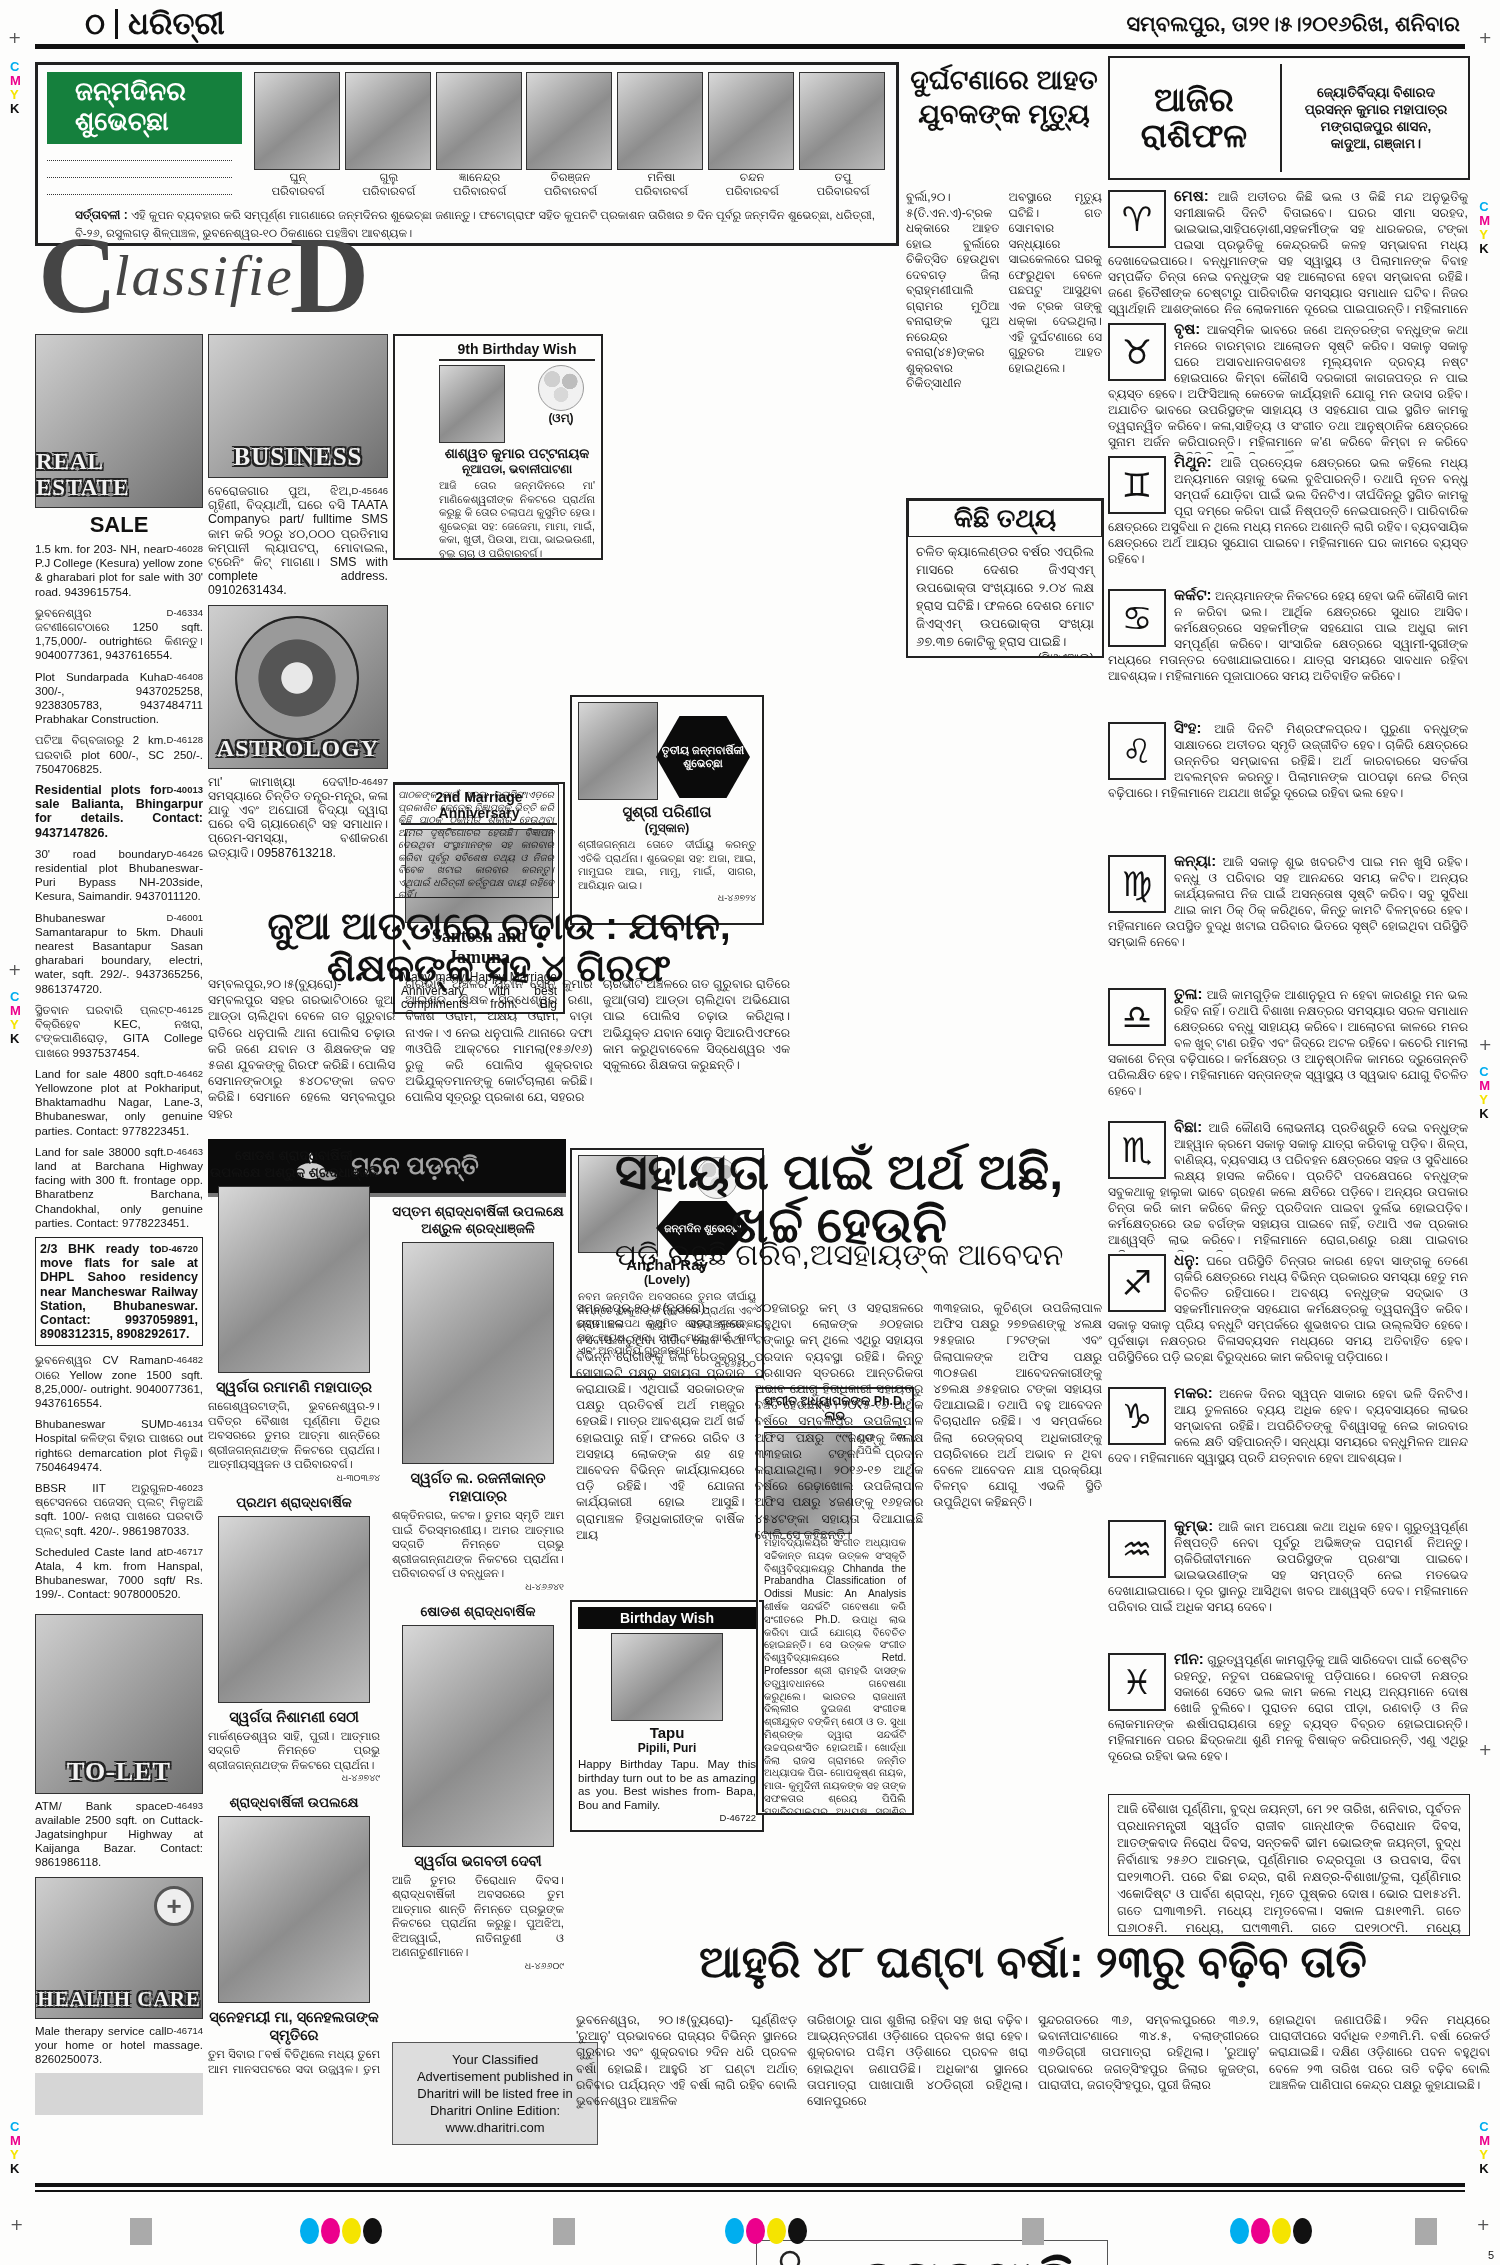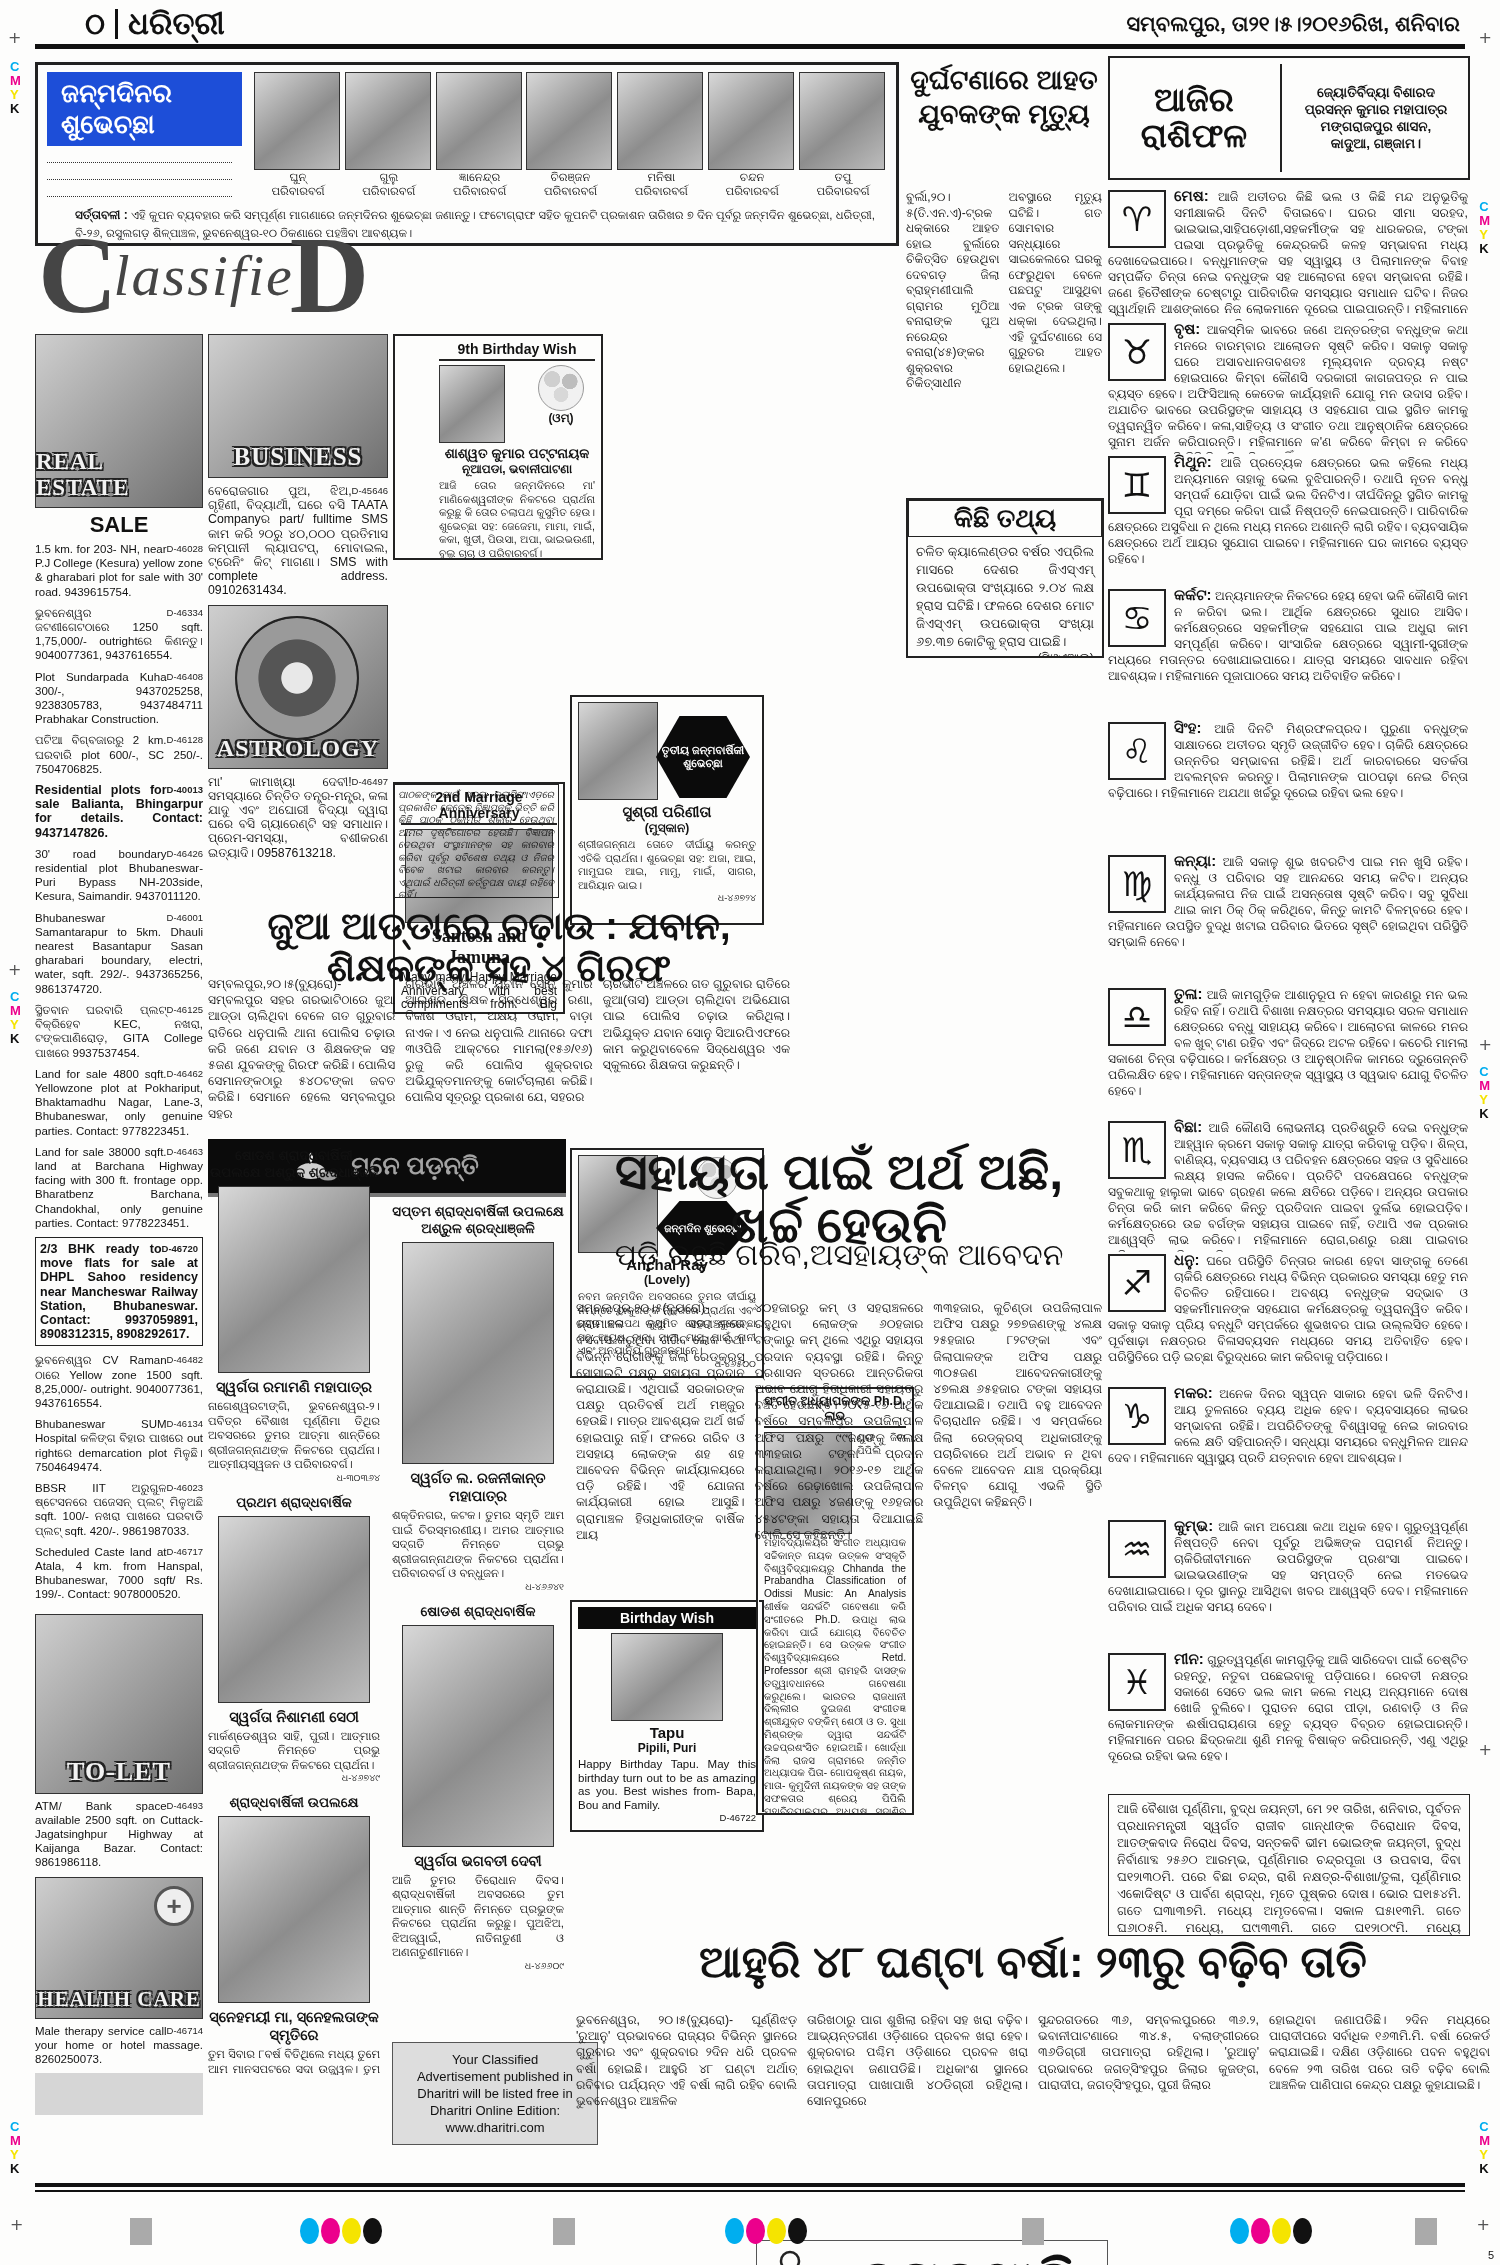--- a/index.html
+++ b/index.html
@@ -15,21 +15,21 @@
   .mast .bar{width:3px;height:30px;background:#111;align-self:center;}
   .mast .mh{font-size:31px;}
   .edate{font-size:21px;font-weight:bold;text-align:right;}
   .toprule{background:#111;height:5px;}
   
   .cmyk{display:flex;flex-direction:column;font:bold 13px "Liberation Sans",sans-serif;line-height:14px;}
   .cmyk .c{color:#00aeef}.cmyk .m{color:#ec008c}.cmyk .y{color:#f5e400}.cmyk .k{color:#111}
   .plus{font:16px "DejaVu Sans",sans-serif;color:#555;}
   
   .coupon{border:2px solid #222;box-shadow:0 0 0 1px #222 inset;padding:8px 10px;display:flex;flex-wrap:wrap;}
-  .ctitle{background:#1d4ed8;color:#fff;font-weight:bold;font-size:26px;padding:6px 14px;}
+  .ctitle{background:#15803d;color:#fff;font-weight:bold;font-size:26px;padding:6px 28px;font-family:Liberation Mono, monospace;}
   .cleft{width:195px;}
   .frow{font-size:13px;margin-top:14px;border-bottom:1px dotted #333;padding-bottom:2px;width:185px;}
   .cphotos{flex:1;display:flex;justify-content:space-between;padding-left:12px;}
   .cph{width:88px;}
   .cph .photo{width:84px;height:96px;}
   .cap{font-size:11.5px;text-align:center;line-height:14px;}
   .terms{width:100%;font-size:11.5px;margin-top:8px;line-height:18px;margin-left:28px;}
   .terms b{font-size:12px;}
   .photo{background:linear-gradient(140deg,#d8d8d8,#8d8d8d 55%,#bdbdbd);border:1px solid #333;}
   

